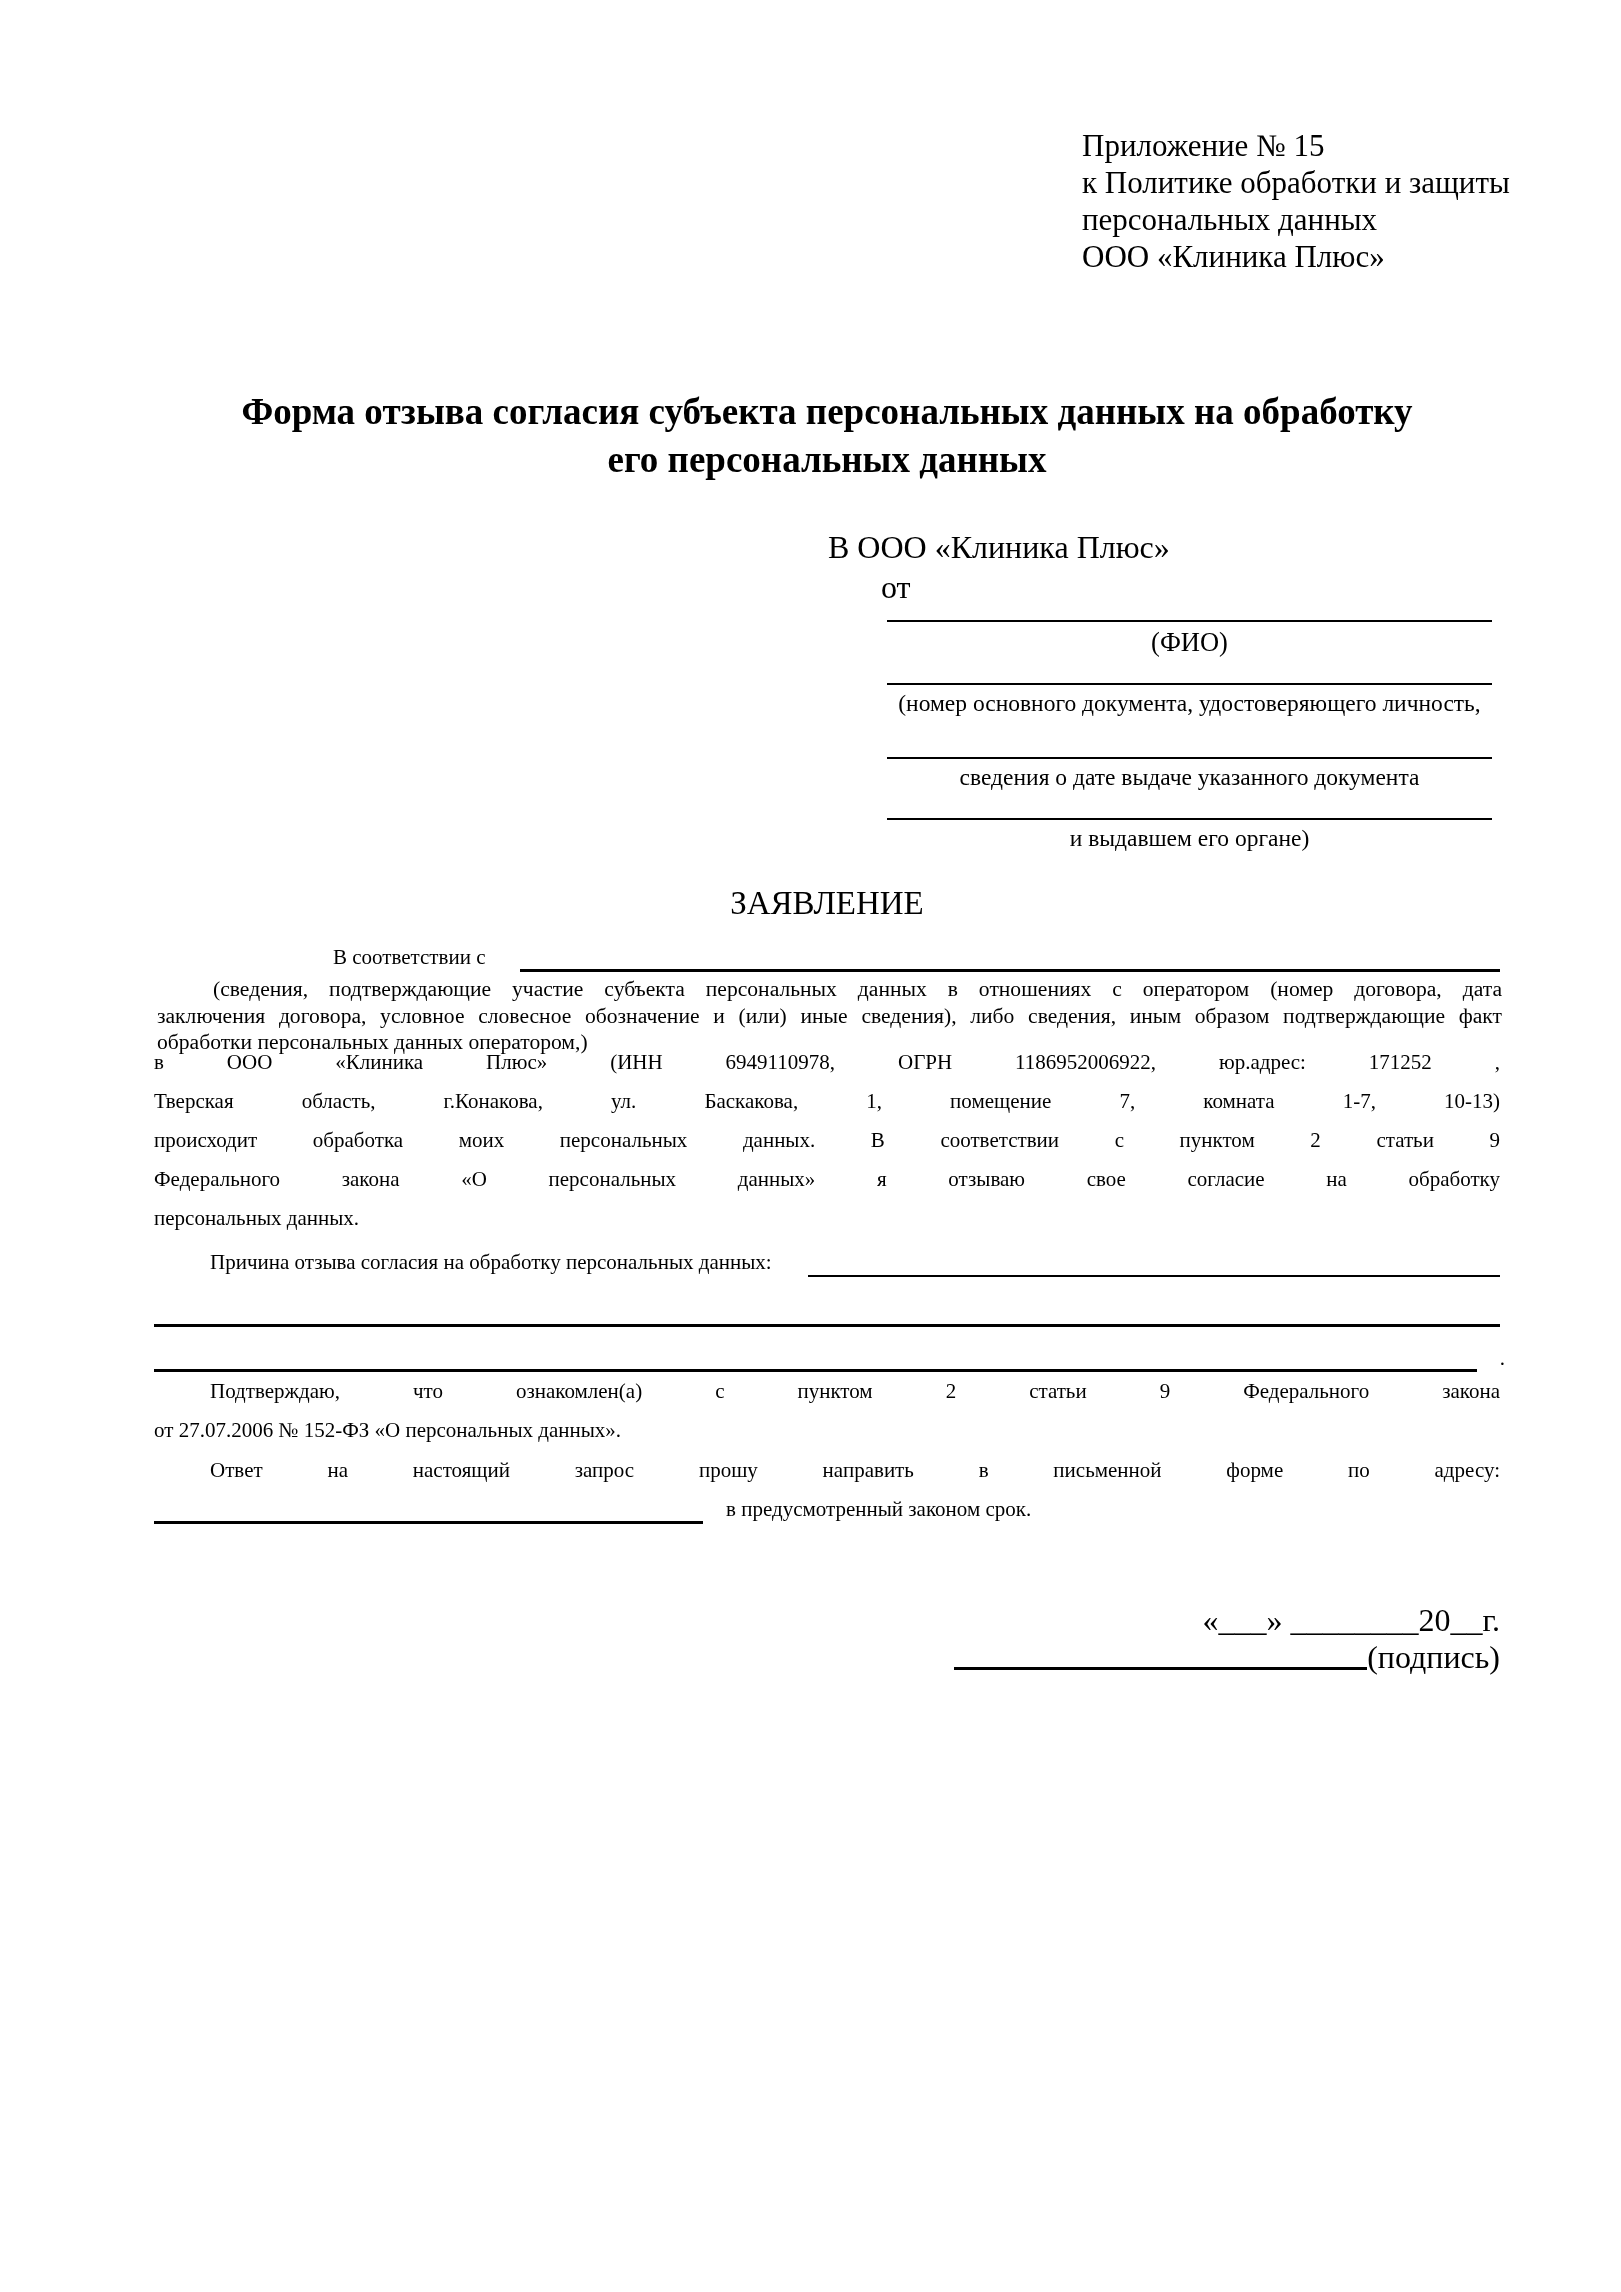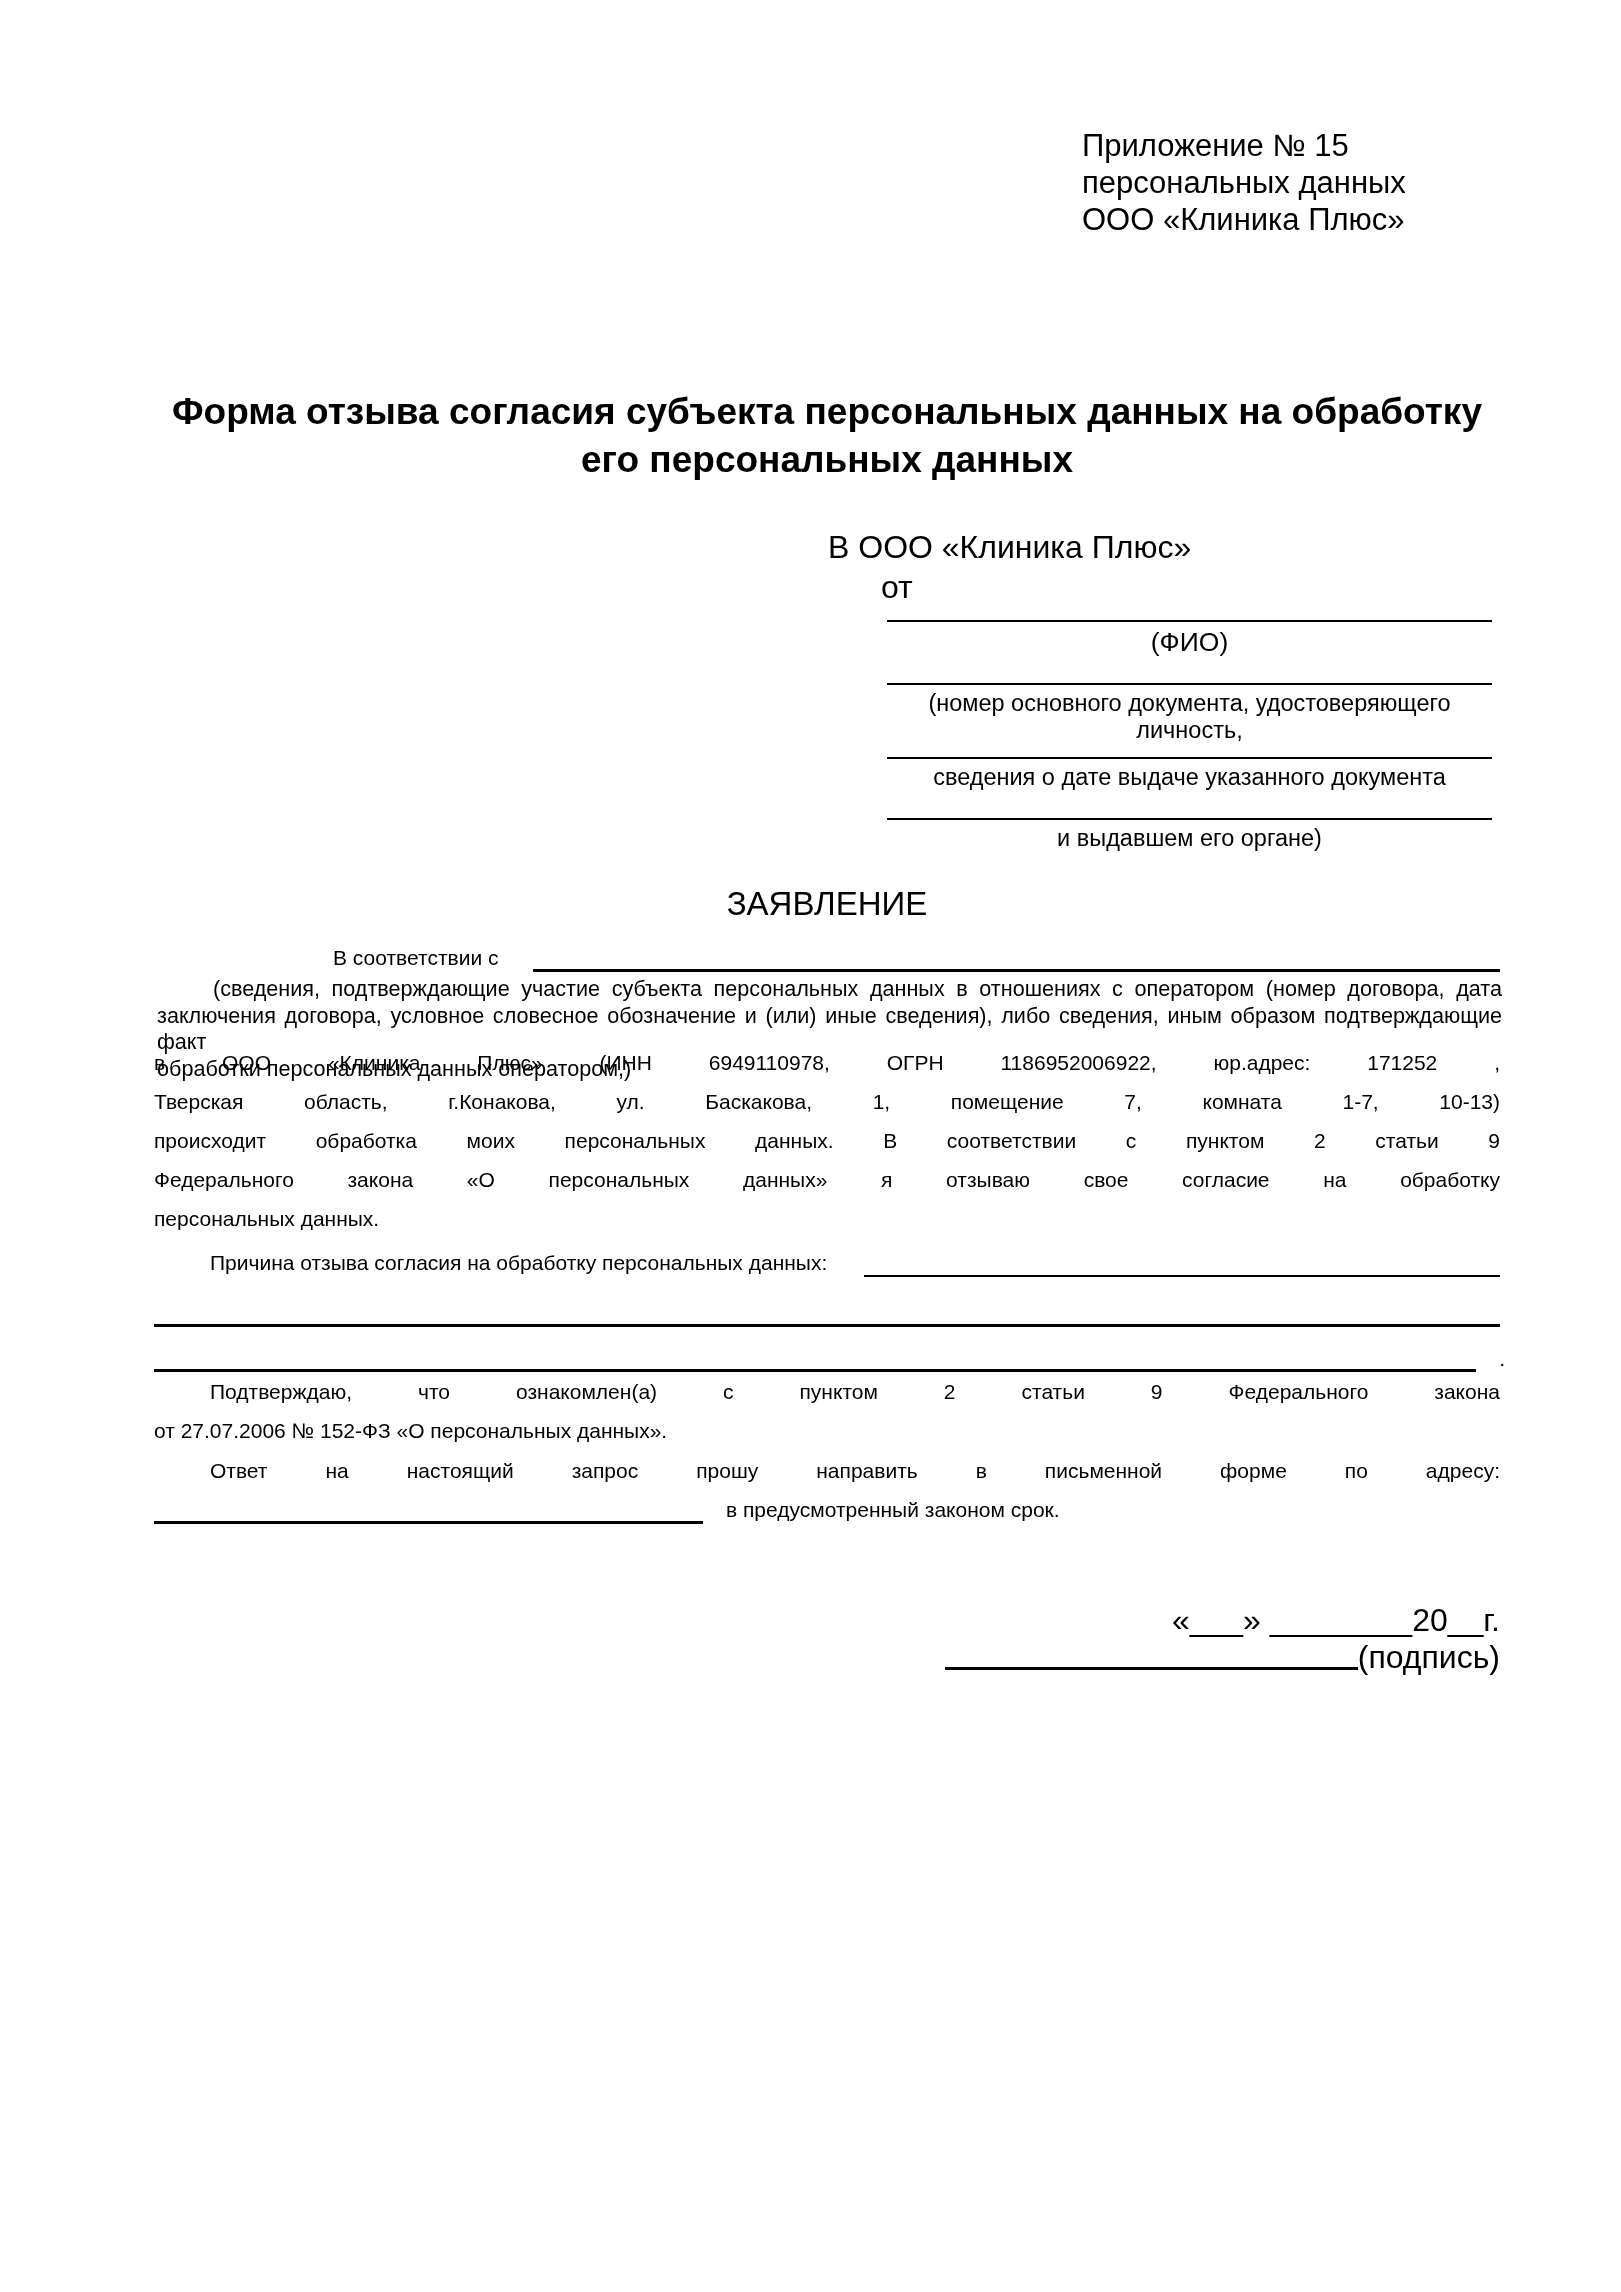--- a/index.html
+++ b/index.html
@@ -1,21 +1,21 @@
 <!DOCTYPE html>
 <html><head>
 <meta charset="utf-8">
 <style>
   html,body { margin:0; padding:0; background:#e8e8e8; }
   .page {
     position:relative;
     width:1621px; height:2293px;
     background:#ffffff;
     color:#000000;
-    font-family:Liberation Sans, sans-serif;
+    font-family:Liberation Serif, serif;
     margin:0 auto;
     overflow:hidden;
   }
   .abs { position:absolute; }
 
   
   .appendix { left:1082px; top:127px; font-size:31px; line-height:37px; }
 
   
   .title { left:154px; top:388px; width:1346px; text-align:center;
@@ -49,20 +49,21 @@
   .sig-group { display:flex; align-items:flex-end; }
   .sig-fill { width:413px; border-bottom:3.9px solid #000; margin-bottom:5.9px; }
 </style>
 </head>
 <body>
 
 <div class="page">
 
   <div class="abs appendix">
     <div>Приложение № 15</div>
+    <div>к Политике обработки и защиты</div>
     <div>персональных данных</div>
     <div>ООО «Клиника Плюс»</div>
   </div>
 
   <div class="abs title">
     <div>Форма отзыва согласия субъекта персональных данных на обработку</div>
     <div>его персональных данных</div>
   </div>
 
   <div class="abs addr-to">В ООО «Клиника Плюс»</div>

